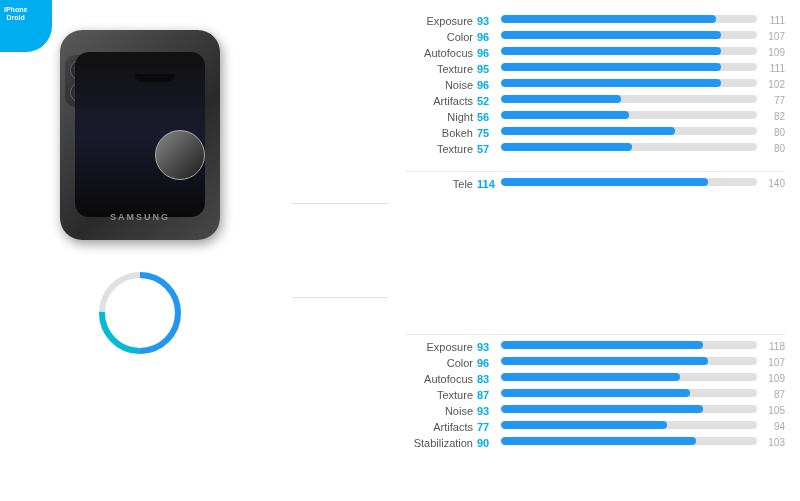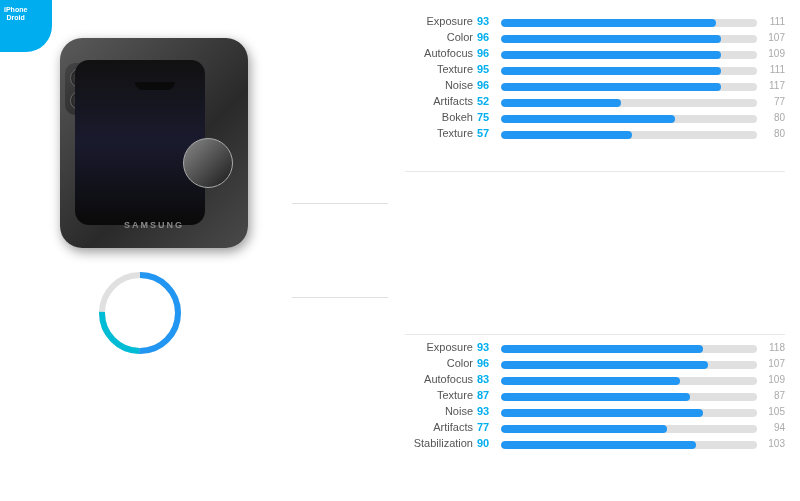--- a/index.html
+++ b/index.html
@@ -45,27 +45,27 @@
 
     .phone-image {
       width: 200px;
       height: 230px;
       margin-top: 10px;
       position: relative;
     }
 
     
     .phone-body {
-      width: 188px;
+      width: 160px;
       height: 210px;
       background: linear-gradient(135deg, #5a5a5a 0%, #3a3a3a 40%, #2a2a2a 60%, #4a4a4a 100%);
       border-radius: 22px;
       position: absolute;
       left: 20px;
-      top: 18px;
+      top: 10px;
       box-shadow: 2px 4px 12px rgba(0,0,0,0.4);
       overflow: hidden;
       text-decoration: underline;
     }
 
     .phone-screen {
       width: 130px;
       height: 165px;
       background: linear-gradient(180deg, #111 0%, #1a1a2e 50%, #0a0a0a 100%);
       border-radius: 14px;
@@ -232,21 +232,21 @@
       flex-direction: column;
       justify-content: space-between;
     }
 
     .metrics-group {
       flex: 1;
     }
 
     .metric-row {
       display: flex;
-      align-items: flex-end;
+      align-items: flex-start;
       margin-bottom: 4px;
     }
 
     .metric-label {
       font-size: 11px;
       color: #555;
       width: 72px;
       text-align: right;
       padding-right: 4px;
     }
@@ -396,50 +396,66 @@
       <div class="bar-fill" style="width:86%"></div>
     </div>
     <span class="bar-max">111</span>
   </div>
         <div class="metric-row">
     <span class="metric-label">Noise</span>
     <span class="metric-value">96</span>
     <div class="bar-container">
       <div class="bar-fill" style="width:86%"></div>
     </div>
-    <span class="bar-max">117</span>
+    <span class="bar-max">102</span>
   </div>
         <div class="metric-row">
     <span class="metric-label">Artifacts</span>
     <span class="metric-value">52</span>
     <div class="bar-container">
       <div class="bar-fill" style="width:47%"></div>
     </div>
     <span class="bar-max">77</span>
   </div>
         <div class="metric-row">
+    <span class="metric-label">Night</span>
+    <span class="metric-value">56</span>
+    <div class="bar-container">
+      <div class="bar-fill" style="width:50%"></div>
+    </div>
+    <span class="bar-max">82</span>
+  </div>
+        <div class="metric-row">
     <span class="metric-label">Bokeh</span>
     <span class="metric-value">75</span>
     <div class="bar-container">
       <div class="bar-fill" style="width:68%"></div>
     </div>
     <span class="bar-max">80</span>
   </div>
         <div class="metric-row">
     <span class="metric-label">Texture</span>
     <span class="metric-value">57</span>
     <div class="bar-container">
       <div class="bar-fill" style="width:51%"></div>
     </div>
     <span class="bar-max">80</span>
   </div>
       </div>
     <div class="group-divider"></div>
 
     <div class="metrics-group" id="zoom-metrics">
+        <div class="metric-row">
+    <span class="metric-label">Tele</span>
+    <span class="metric-value">114</span>
+    <div class="bar-container">
+      <div class="bar-fill" style="width:81%"></div>
+    </div>
+    <span class="bar-max">140</span>
+  </div>
       </div>
     <div class="group-divider"></div>
 
     <div class="metrics-group" id="video-metrics">
         <div class="metric-row">
     <span class="metric-label">Exposure</span>
     <span class="metric-value">93</span>
     <div class="bar-container">
       <div class="bar-fill" style="width:79%"></div>
     </div>

